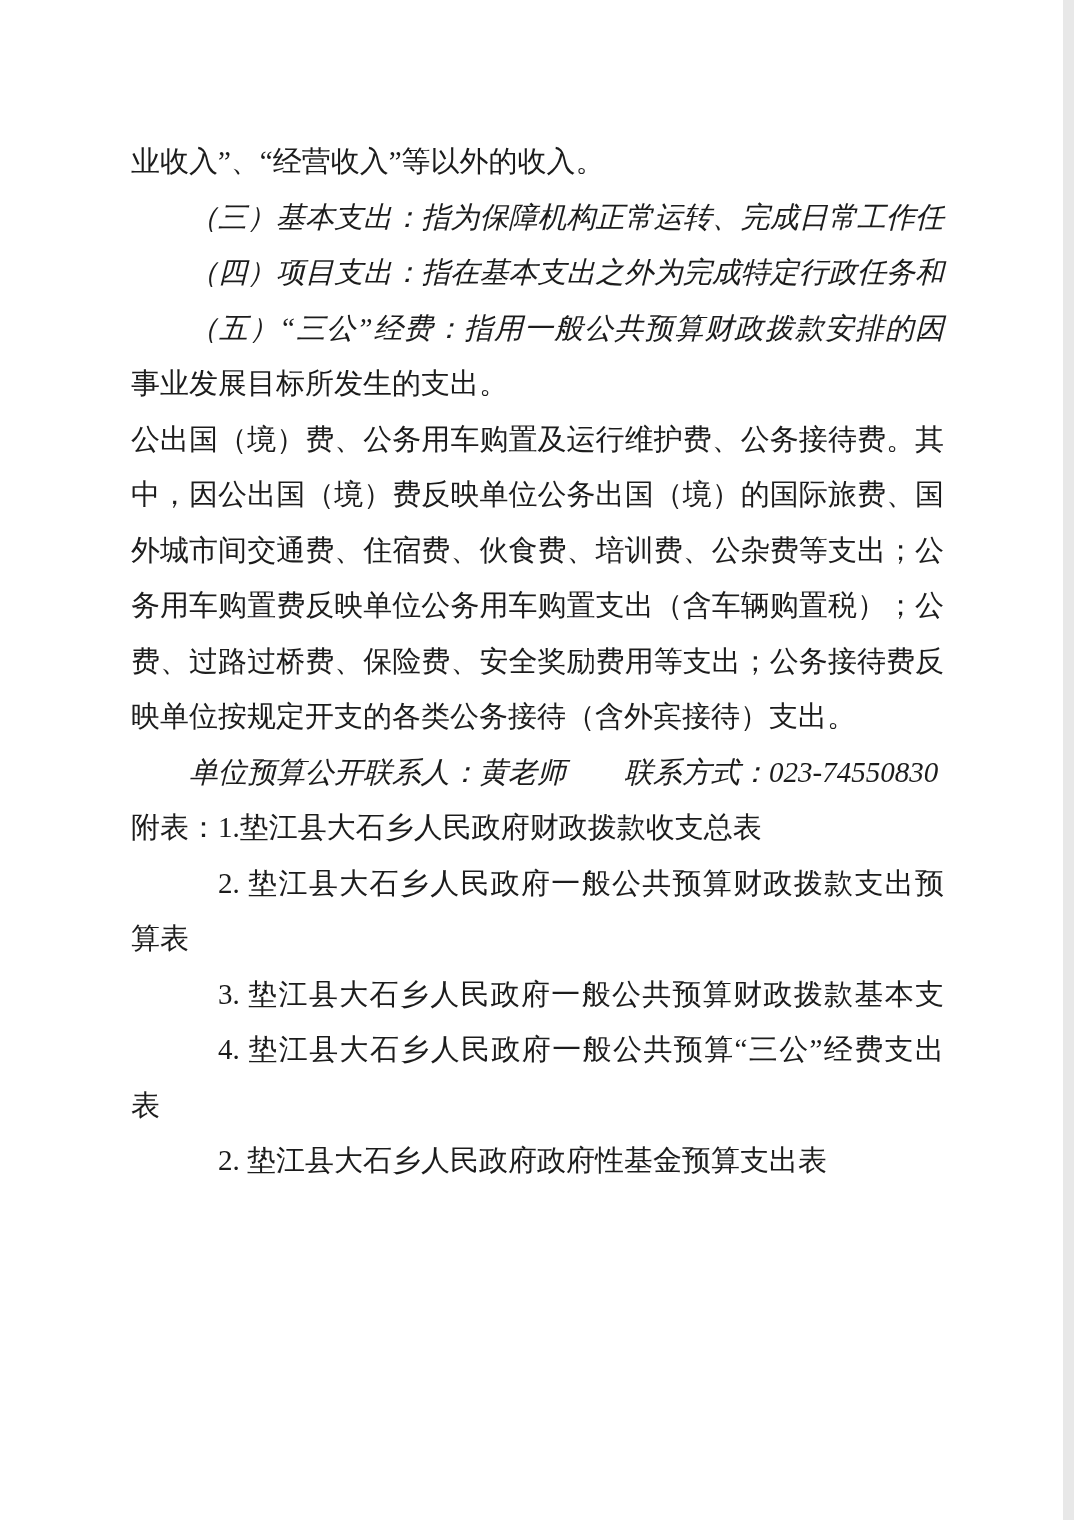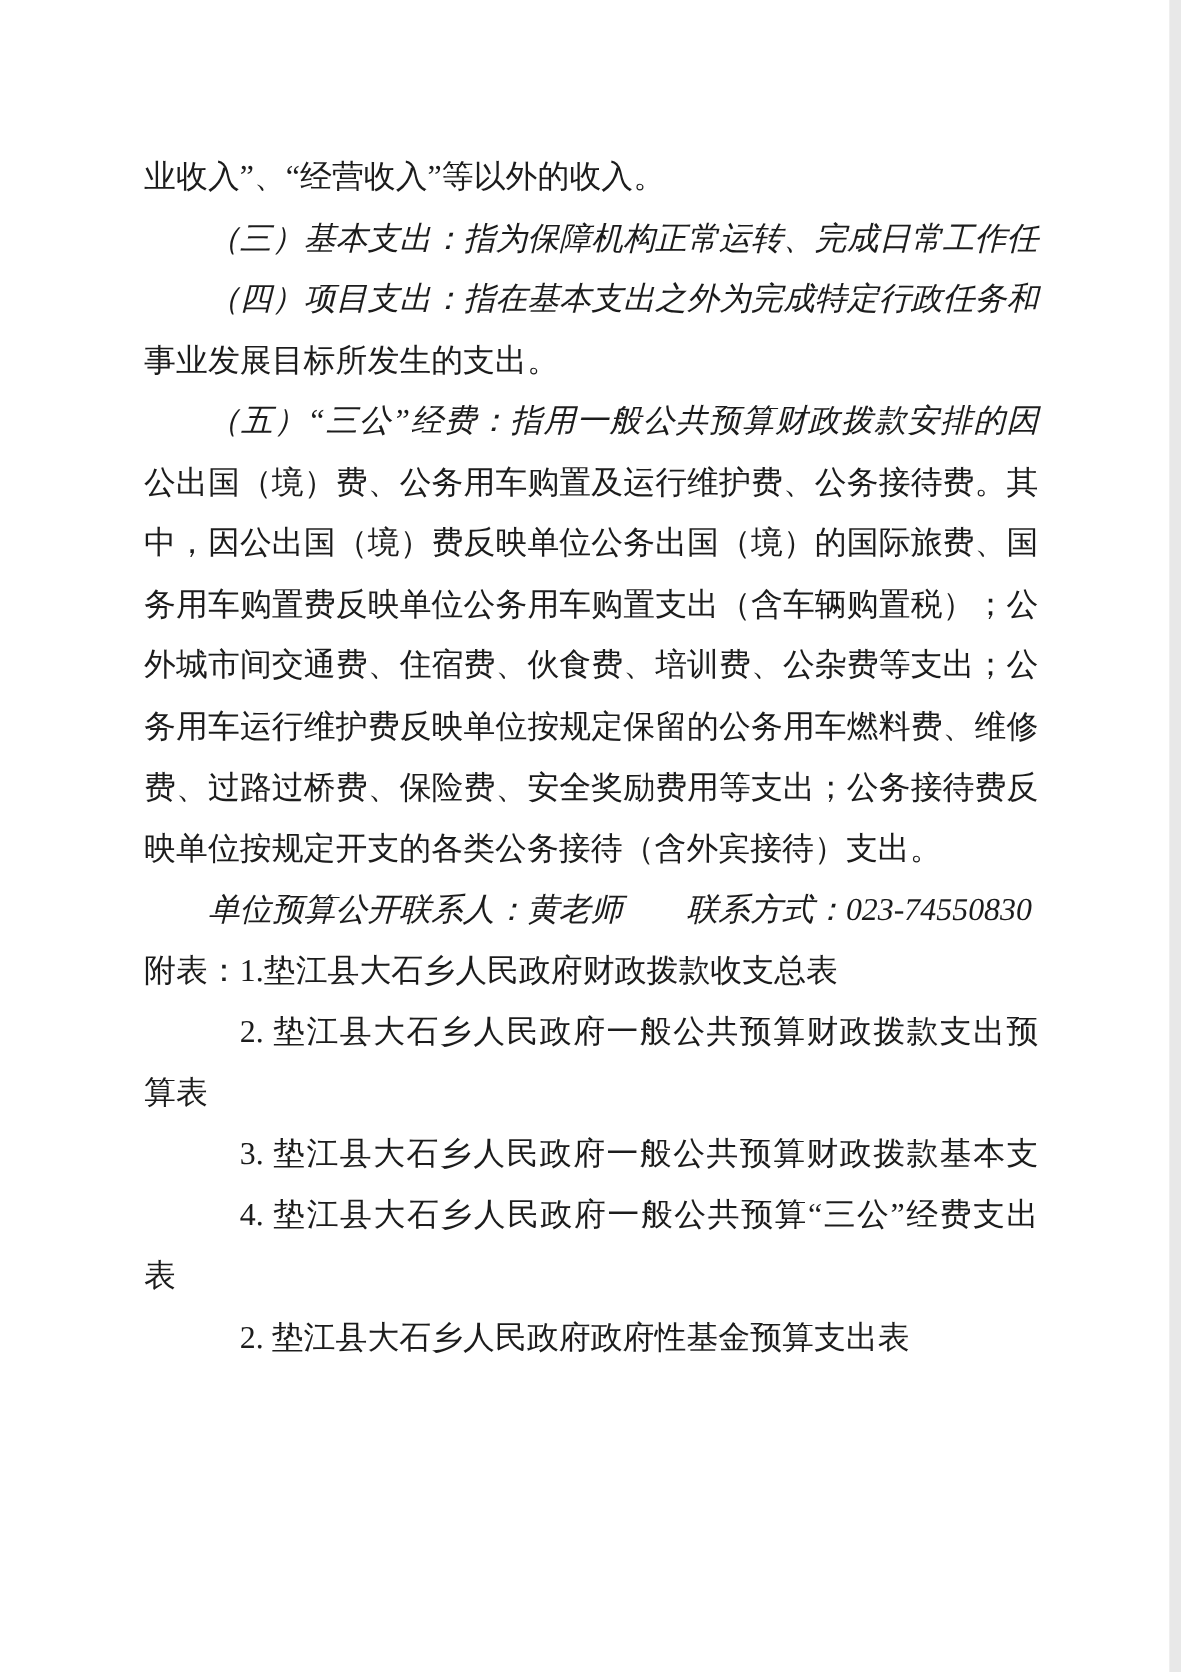--- a/index.html
+++ b/index.html
@@ -40,27 +40,26 @@
   }
 </style>
 </head>
 <body>
 
 <div class="page">
   <div class="doc-body" id="doc-body">
       <div class="line indent-0">业收入”、“经营收入”等以外的收入。</div>
       <div class="line indent-2 justify">（三）基本支出：指为保障机构正常运转、完成日常工作任</div>
       <div class="line indent-2 justify">（四）项目支出：指在基本支出之外为完成特定行政任务和</div>
+      <div class="line indent-2 justify">（五）“三公”经费：指用一般公共预算财政拨款安排的因</div>
       <div class="line indent-0">事业发展目标所发生的支出。</div>
-      <div class="line indent-2 justify">（五）“三公”经费：指用一般公共预算财政拨款安排的因</div>
       <div class="line indent-0 justify">公出国（境）费、公务用车购置及运行维护费、公务接待费。其</div>
       <div class="line indent-0 justify">中，因公出国（境）费反映单位公务出国（境）的国际旅费、国</div>
+      <div class="line indent-0 justify">外城市间交通费、住宿费、伙食费、培训费、公杂费等支出；公</div>
       <div class="line indent-0 justify">务用车购置费反映单位公务用车购置支出（含车辆购置税）；公</div>
-      <div class="line indent-0 justify">外城市间交通费、住宿费、伙食费、培训费、公杂费等支出；公</div>
-      <div class="line indent-0 justify">务用车运行维护费反映单位按规定保留的公务用车燃料费、维修</div>
       <div class="line indent-0 justify">费、过路过桥费、保险费、安全奖励费用等支出；公务接待费反</div>
       <div class="line indent-0">映单位按规定开支的各类公务接待（含外宾接待）支出。</div>
       <div class="line indent-2">单位预算公开联系人：黄老师　　联系方式：023-74550830</div>
       <div class="line indent-0">附表：1.垫江县大石乡人民政府财政拨款收支总表</div>
       <div class="line indent-3 justify">2. 垫江县大石乡人民政府一般公共预算财政拨款支出预</div>
       <div class="line indent-0">算表</div>
       <div class="line indent-3 justify">3. 垫江县大石乡人民政府一般公共预算财政拨款基本支</div>
       <div class="line indent-3 justify">4. 垫江县大石乡人民政府一般公共预算“三公”经费支出</div>
       <div class="line indent-0">表</div>
       <div class="line indent-3">2. 垫江县大石乡人民政府政府性基金预算支出表</div>

